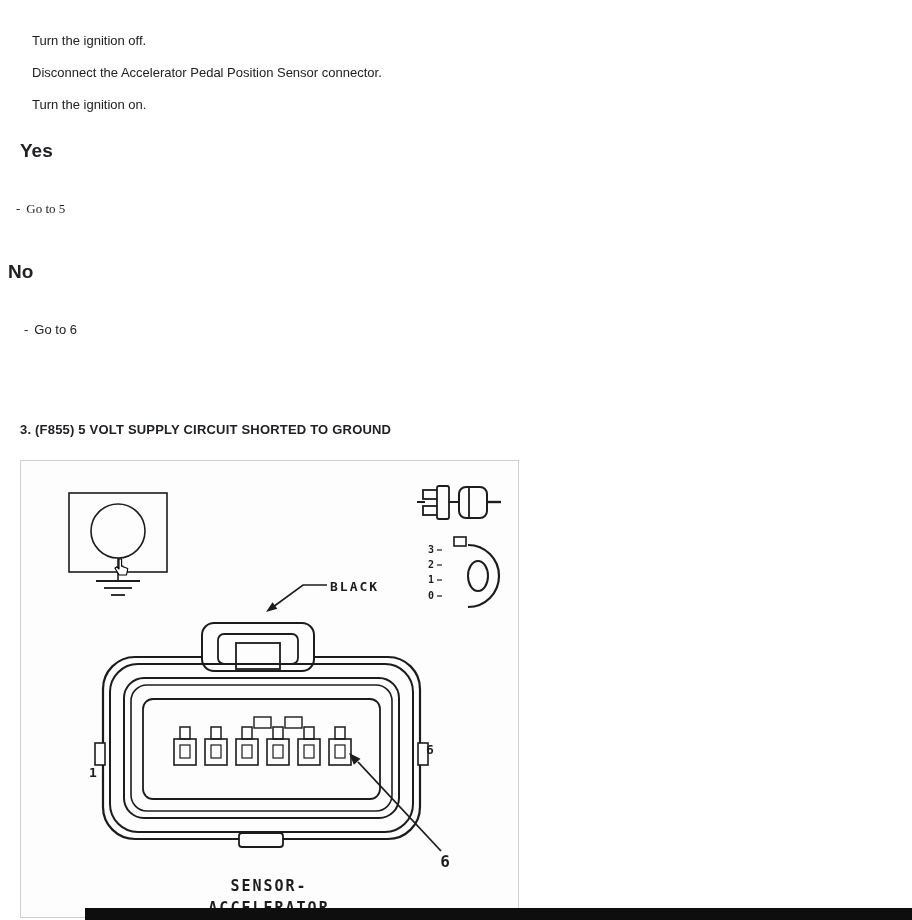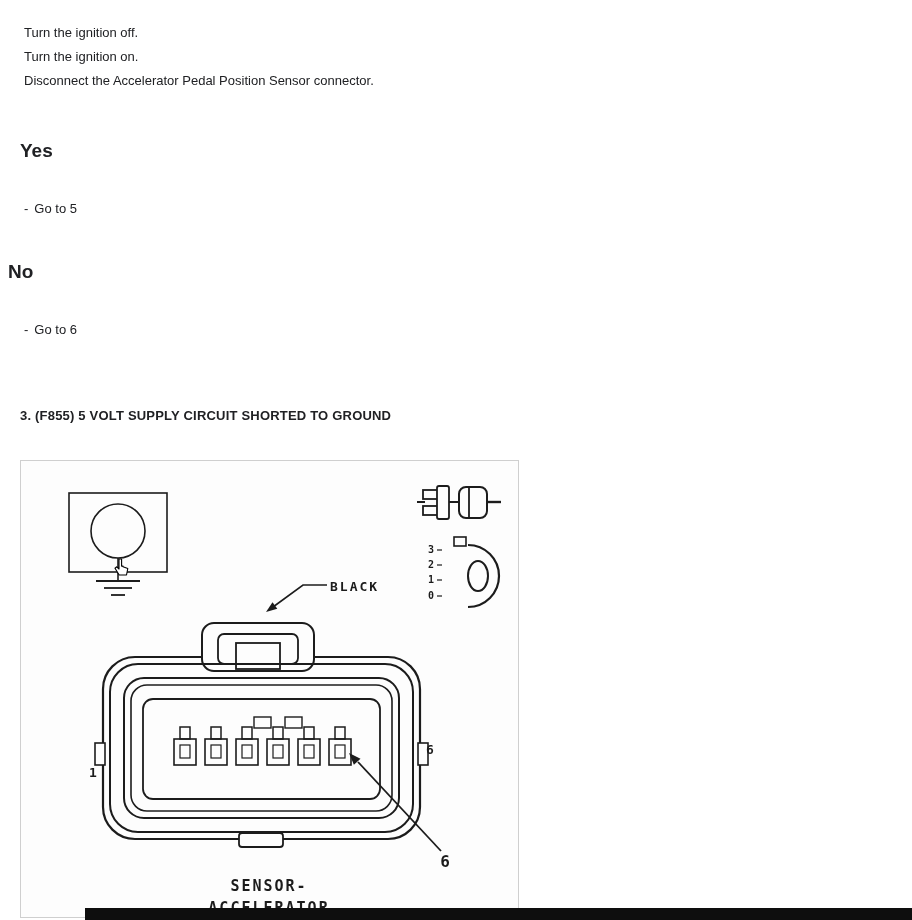--- a/index.html
+++ b/index.html
@@ -7,21 +7,21 @@
   body {
     width: 912px; height: 920px;
     position: relative;
     background: #ffffff;
     color: #202124;
     font-family: "Liberation Sans", "DejaVu Sans", sans-serif;
     overflow: hidden;
   }
   .abs { position: absolute; }
   .steps { top: 19px; left: 20px; font-size: 13px; line-height: 20px; }
-  .steps p { margin: 4px; }
+  .steps p { margin: 12px; }
   .q { font-weight: bold; }
   .ans-label { font-weight: bold; font-size: 19px; }
   .goto { font-size: 13px; }
   .goto .dash { margin-right: 6px; }
   .heading { font-weight: bold; font-size: 13px; letter-spacing: 0.2px; }
   .figure {
     top: 460px; left: 20px; width: 499px; height: 458px;
     border: 1px solid #cfcfcf; background: #fdfdfd; cursor: pointer;
   }
   .figure svg { display: block; }
@@ -30,35 +30,35 @@
     font-weight: bold;
     fill: #1c1c1c;
   }
   .bottombar { top: 908px; left: 85px; width: 827px; height: 12px; background: #0e0e0e; }
 </style>
 </head>
 <body>
 
 <div class="abs steps">
   <p>Turn the ignition off.</p>
+  <p>Disconnect the Accelerator Pedal Position Sensor connector.</p>
   <p>Turn the ignition on.</p>
-  <p>Disconnect the Accelerator Pedal Position Sensor connector.</p>
 </div>
 
 <div class="abs ans-label" style="top:140px; left:20px;">Yes</div>
-<div class="abs goto" style="top:201px; left:24px;">
+<div class="abs goto" style="top:201px; left:16px;font-family:Liberation Serif, serif;">
   <span class="dash">-</span><span>Go to 5</span>
 </div>
 
 <div class="abs ans-label" style="top:261px; left:8px;">No</div>
 <div class="abs goto" style="top:322px; left:24px;">
   <span class="dash">-</span><span>Go to 6</span>
 </div>
 
-<div class="abs heading" style="top:408px; left:20px;">3. (F855) 5 VOLT SUPPLY CIRCUIT SHORTED TO GROUND</div>
+<div class="abs heading" style="top:422px; left:20px;">3. (F855) 5 VOLT SUPPLY CIRCUIT SHORTED TO GROUND</div>
 
 <div class="abs figure">
   <svg width="497" height="456" viewBox="0 0 497 456" xmlns="http://www.w3.org/2000/svg">
 
     <g stroke="#1c1c1c" fill="none">
       <rect x="48" y="32" width="98" height="79" stroke-width="1.6"></rect>
       <circle cx="97" cy="70" r="27" stroke-width="1.6"></circle>
       <line x1="97" y1="97" x2="97" y2="120" stroke-width="1.6"></line>
       <line x1="75" y1="120" x2="119" y2="120" stroke-width="1.8"></line>
       <line x1="83" y1="127" x2="111" y2="127" stroke-width="1.8"></line>

